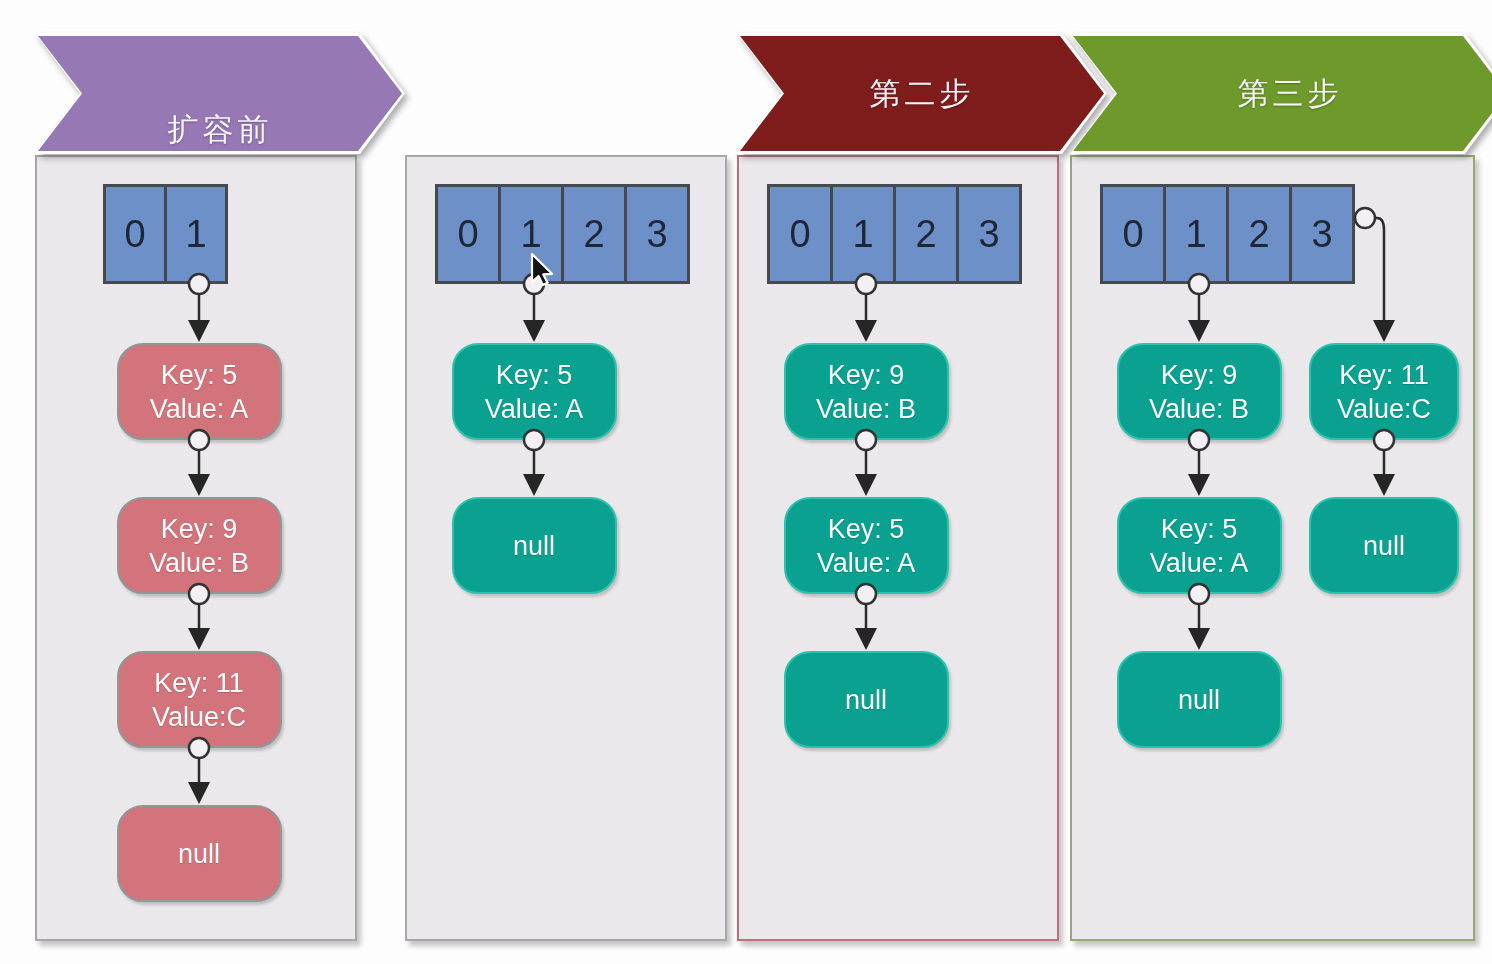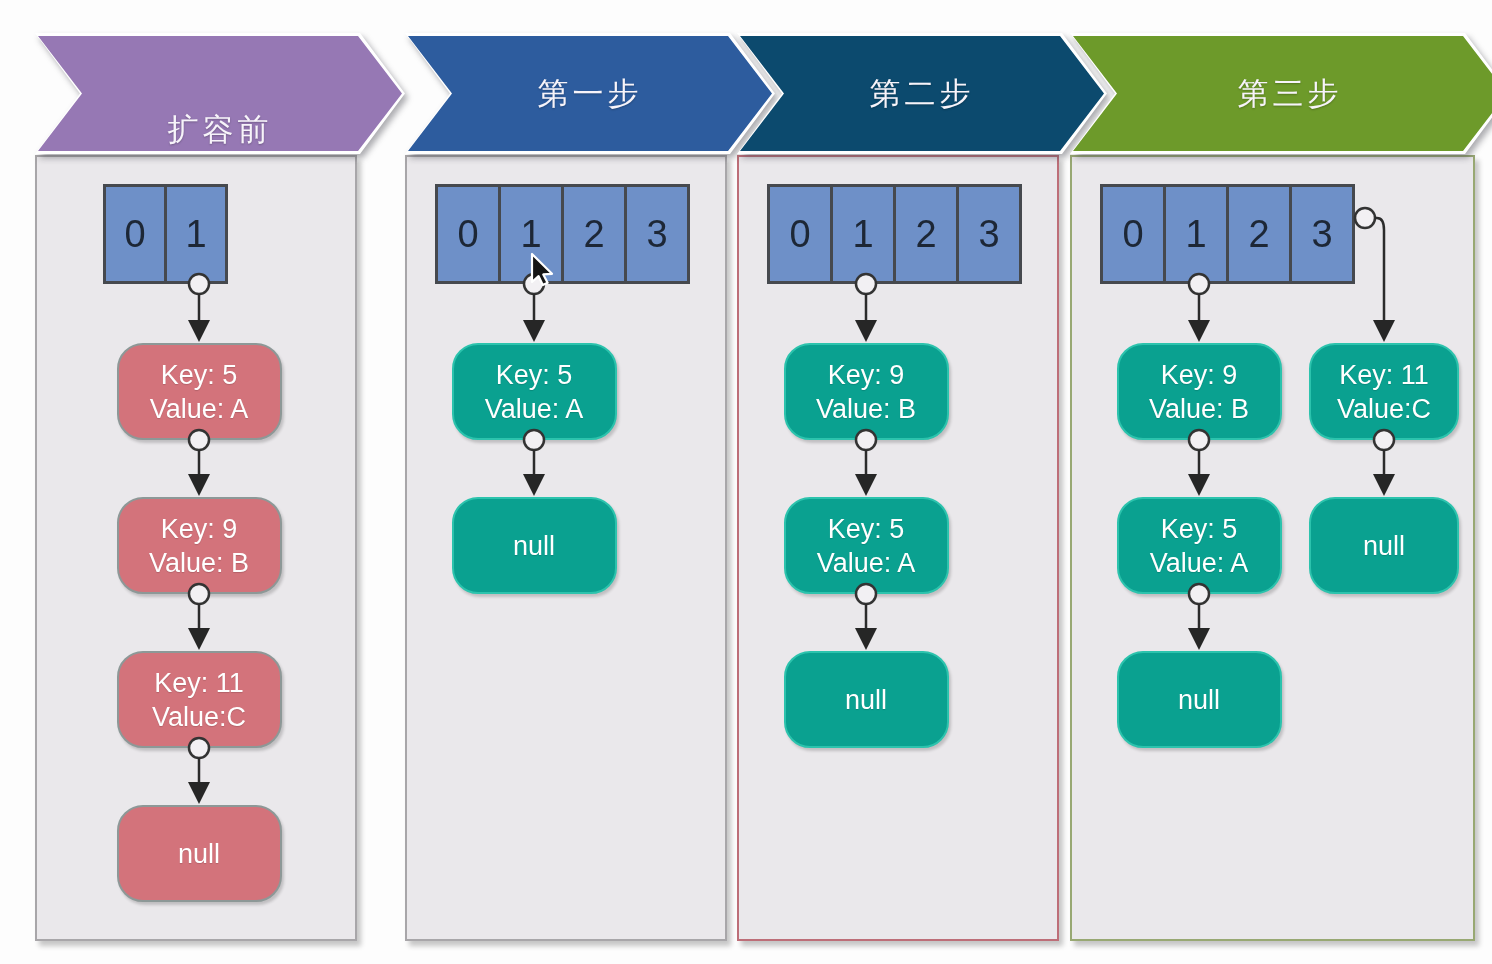--- a/index.html
+++ b/index.html
@@ -39,29 +39,23 @@
 <body>
 
 <div id="stage">
 
   <div class="banner" id="banner-0" style="left: 35px; width: 370px;">
     <div class="banner-outer"></div>
     <div class="banner-inner" id="banner-inner-0" style="background: rgb(150, 120, 180); align-items: flex-end;">
       <span class="banner-label">扩容前</span>
     </div>
   </div>
-  <div class="banner" id="banner-1" style="left: 405px; width: 370px;">
-    <div class="banner-outer"></div>
-    <div class="banner-inner" id="banner-inner-1" style="background: rgb(45, 92, 158);">
-      <span class="banner-label">第一步</span>
-    </div>
-  </div>
   <div class="banner" id="banner-2" style="left: 737px; width: 370px;">
     <div class="banner-outer"></div>
-    <div class="banner-inner" id="banner-inner-2" style="background: #0c4a6e;">
+    <div class="banner-inner" id="banner-inner-2" style="background: #7f1d1d;">
       <span class="banner-label">第二步</span>
     </div>
   </div>
   <div class="banner" id="banner-3" style="left: 1070px; width: 440px;">
     <div class="banner-outer"></div>
     <div class="banner-inner" id="banner-inner-3" style="background: rgb(109, 154, 42);">
       <span class="banner-label">第三步</span>
     </div>
   </div>
 

